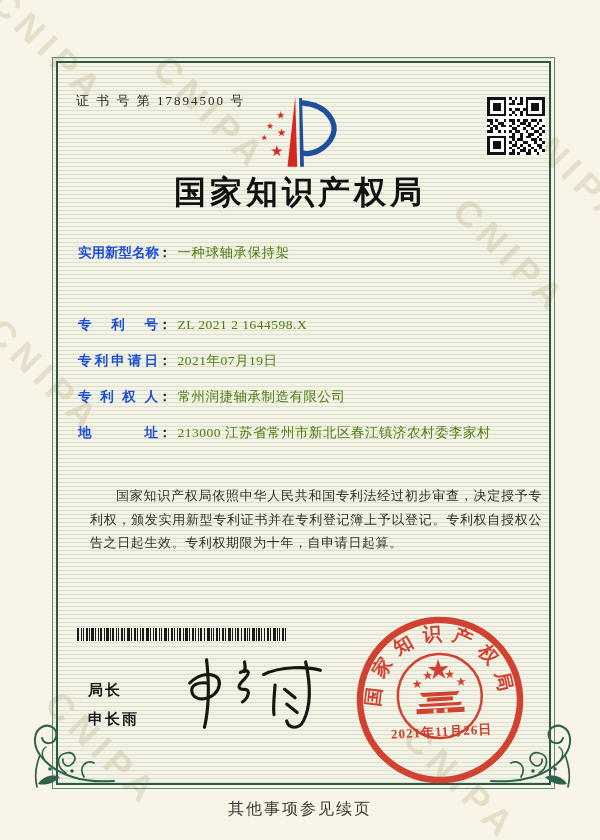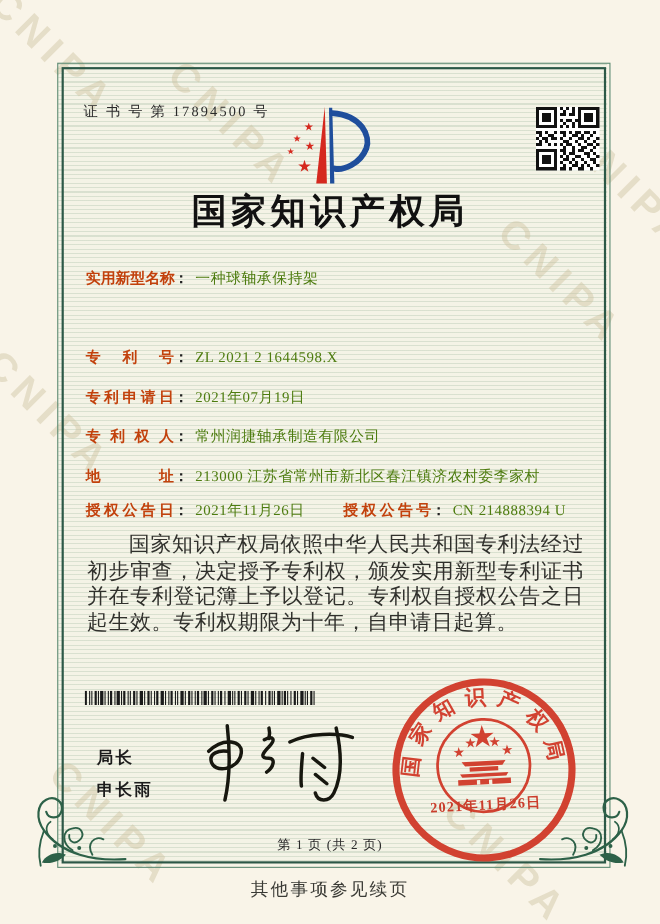--- a/index.html
+++ b/index.html
@@ -44,28 +44,28 @@
   .qr{position:absolute;left:487px;top:97px;width:58px;height:58px;}
   .title{
     position:absolute;left:0;right:0;top:171px;
     text-align:center;font-size:32px;font-weight:bold;
     letter-spacing:4px;color:#111;
   }
   .frow{position:absolute;left:78px;font-size:13.5px;white-space:nowrap;}
   .flabel{
     display:inline-block;width:80px;
     text-align:justify;text-align-last:justify;
-    font-weight:bold;color:#c2410c;vertical-align:bottom;
+    font-weight:bold;color:#1d4ed8;vertical-align:bottom;
   }
   .fcolon{font-weight:bold;color:#222;}
   .fvalue{margin-left:6px;color:#4d7c0f;letter-spacing:0.5px;}
   .fpair2{position:absolute;left:234px;top:0;}
   .paras{
-    position:absolute;left:79px;top:484px;width:452px;
-    font-size:19px;line-height:23.5px;letter-spacing:0.6px;
+    position:absolute;left:90px;top:484px;width:452px;
+    font-size:13px;line-height:23.5px;letter-spacing:0.6px;
     color:#30302c;text-align:justify;
   }
   .paras p{margin:0;text-indent:2em;}
   .barcode{position:absolute;left:77px;top:628px;width:211px;height:13px;}
   .signer{
     position:absolute;left:88px;top:676px;
     font-family:Liberation Serif, serif;
     font-weight:bold;font-size:15px;line-height:29px;color:#1c1c1c;
     letter-spacing:2px;
   }
@@ -141,26 +141,20 @@
       <span class="flabel">专利号</span><span class="fcolon">：</span><span class="fvalue">ZL 2021 2 1644598.X</span>
     </div>
     <div class="frow" style="top:352px">
       <span class="flabel">专利申请日</span><span class="fcolon">：</span><span class="fvalue">2021年07月19日</span>
     </div>
     <div class="frow" style="top:388px">
       <span class="flabel">专利权人</span><span class="fcolon">：</span><span class="fvalue">常州润捷轴承制造有限公司</span>
     </div>
     <div class="frow" style="top:424px">
       <span class="flabel">地址</span><span class="fcolon">：</span><span class="fvalue">213000 江苏省常州市新北区春江镇济农村委李家村</span>
-    </div>
-    <div class="frow" style="top:455px">
-      <span class="flabel">授权公告日</span><span class="fcolon">：</span><span class="fvalue">2021年11月26日</span>
-      <span class="fpair2">
-        <span class="flabel">授权公告号</span><span class="fcolon">：</span><span class="fvalue">CN 214888394 U</span>
-      </span>
     </div>
 
     <div class="paras">
       <p>国家知识产权局依照中华人民共和国专利法经过初步审查，决定授予专利权，颁发实用新型专利证书并在专利登记簿上予以登记。专利权自授权公告之日起生效。专利权期限为十年，自申请日起算。</p>
     </div>
 
     <svg class="barcode" viewBox="0 0 211 13" preserveAspectRatio="none">
       <path fill="#1a1a1a" d="M0 0h2v13H0z M4 0h1v13H4z M6 0h1v13H6z M9 0h2v13H9z M12 0h1v13h-1z M14 0h3v13h-3z M18 0h1v13h-1z M21 0h1v13h-1z M23 0h2v13h-2z M27 0h1v13h-1z M29 0h3v13h-3z M33 0h1v13h-1z M35 0h2v13h-2z M39 0h1v13h-1z M41 0h1v13h-1z M44 0h2v13h-2z M47 0h1v13h-1z M50 0h3v13h-3z M54 0h1v13h-1z M57 0h2v13h-2z M60 0h1v13h-1z M63 0h1v13h-1z M65 0h2v13h-2z M69 0h3v13h-3z M73 0h1v13h-1z M76 0h1v13h-1z M78 0h2v13h-2z M82 0h1v13h-1z M84 0h1v13h-1z M87 0h3v13h-3z M91 0h1v13h-1z M94 0h2v13h-2z M97 0h1v13h-1z M100 0h1v13h-1z M102 0h2v13h-2z M106 0h1v13h-1z M108 0h3v13h-3z M112 0h1v13h-1z M115 0h2v13h-2z M118 0h1v13h-1z M121 0h1v13h-1z M123 0h2v13h-2z M127 0h1v13h-1z M130 0h3v13h-3z M134 0h1v13h-1z M136 0h1v13h-1z M139 0h2v13h-2z M142 0h1v13h-1z M145 0h2v13h-2z M148 0h1v13h-1z M151 0h3v13h-3z M155 0h1v13h-1z M158 0h1v13h-1z M160 0h2v13h-2z M164 0h1v13h-1z M167 0h2v13h-2z M170 0h1v13h-1z M172 0h1v13h-1z M175 0h3v13h-3z M179 0h1v13h-1z M181 0h2v13h-2z M184 0h1v13h-1z M187 0h1v13h-1z M190 0h2v13h-2z M193 0h1v13h-1z M196 0h3v13h-3z M200 0h1v13h-1z M202 0h1v13h-1z M205 0h2v13h-2z M208 0h1v13h-1z"></path>
     </svg>
 
@@ -199,21 +193,20 @@
         <path d="M68,80 h40 l-3,4 H71 Z"></path>
         <rect x="75" y="85" width="26" height="4"></rect>
         <path d="M66,91 h44 l-2,3 H68 Z"></path>
         <rect x="64" y="96" width="48" height="5"></rect>
         <rect x="81" y="97" width="3" height="4" fill="#f4f1e2"></rect>
         <rect x="92" y="97" width="3" height="4" fill="#f4f1e2"></rect>
       </g>
       <text x="88" y="124" font-size="13" font-weight="bold" fill="#c8301f" text-anchor="middle" letter-spacing="1" font-family="Liberation Serif, serif">2021年11月26日</text>
     </svg>
 
-    <div class="page-no">第 1 页 (共 2 页)</div>
     <div class="cont-note">其他事项参见续页</div>
   </div>
 
   <svg class="flourish fl-left" viewBox="0 0 90 90">
     <g fill="none" stroke="#2d6148" stroke-width="2" stroke-linecap="round">
       <path d="M88,74 C60,76 30,70 14,48 C6,37 8,24 16,20 C24,16 32,22 30,30 C28,38 18,38 16,31"></path>
       <path d="M40,66 C30,60 30,48 40,46 C48,44 52,52 46,57 C42,61 36,58 37,52" stroke-width="1.7"></path>
       <path d="M58,70 C52,60 60,52 68,56" stroke-width="1.7"></path>
       <path d="M22,56 C16,52 14,44 20,40" stroke-width="1.5"></path>
       <path d="M14,48 C10,58 8,68 11,80" stroke-width="1.7"></path>

